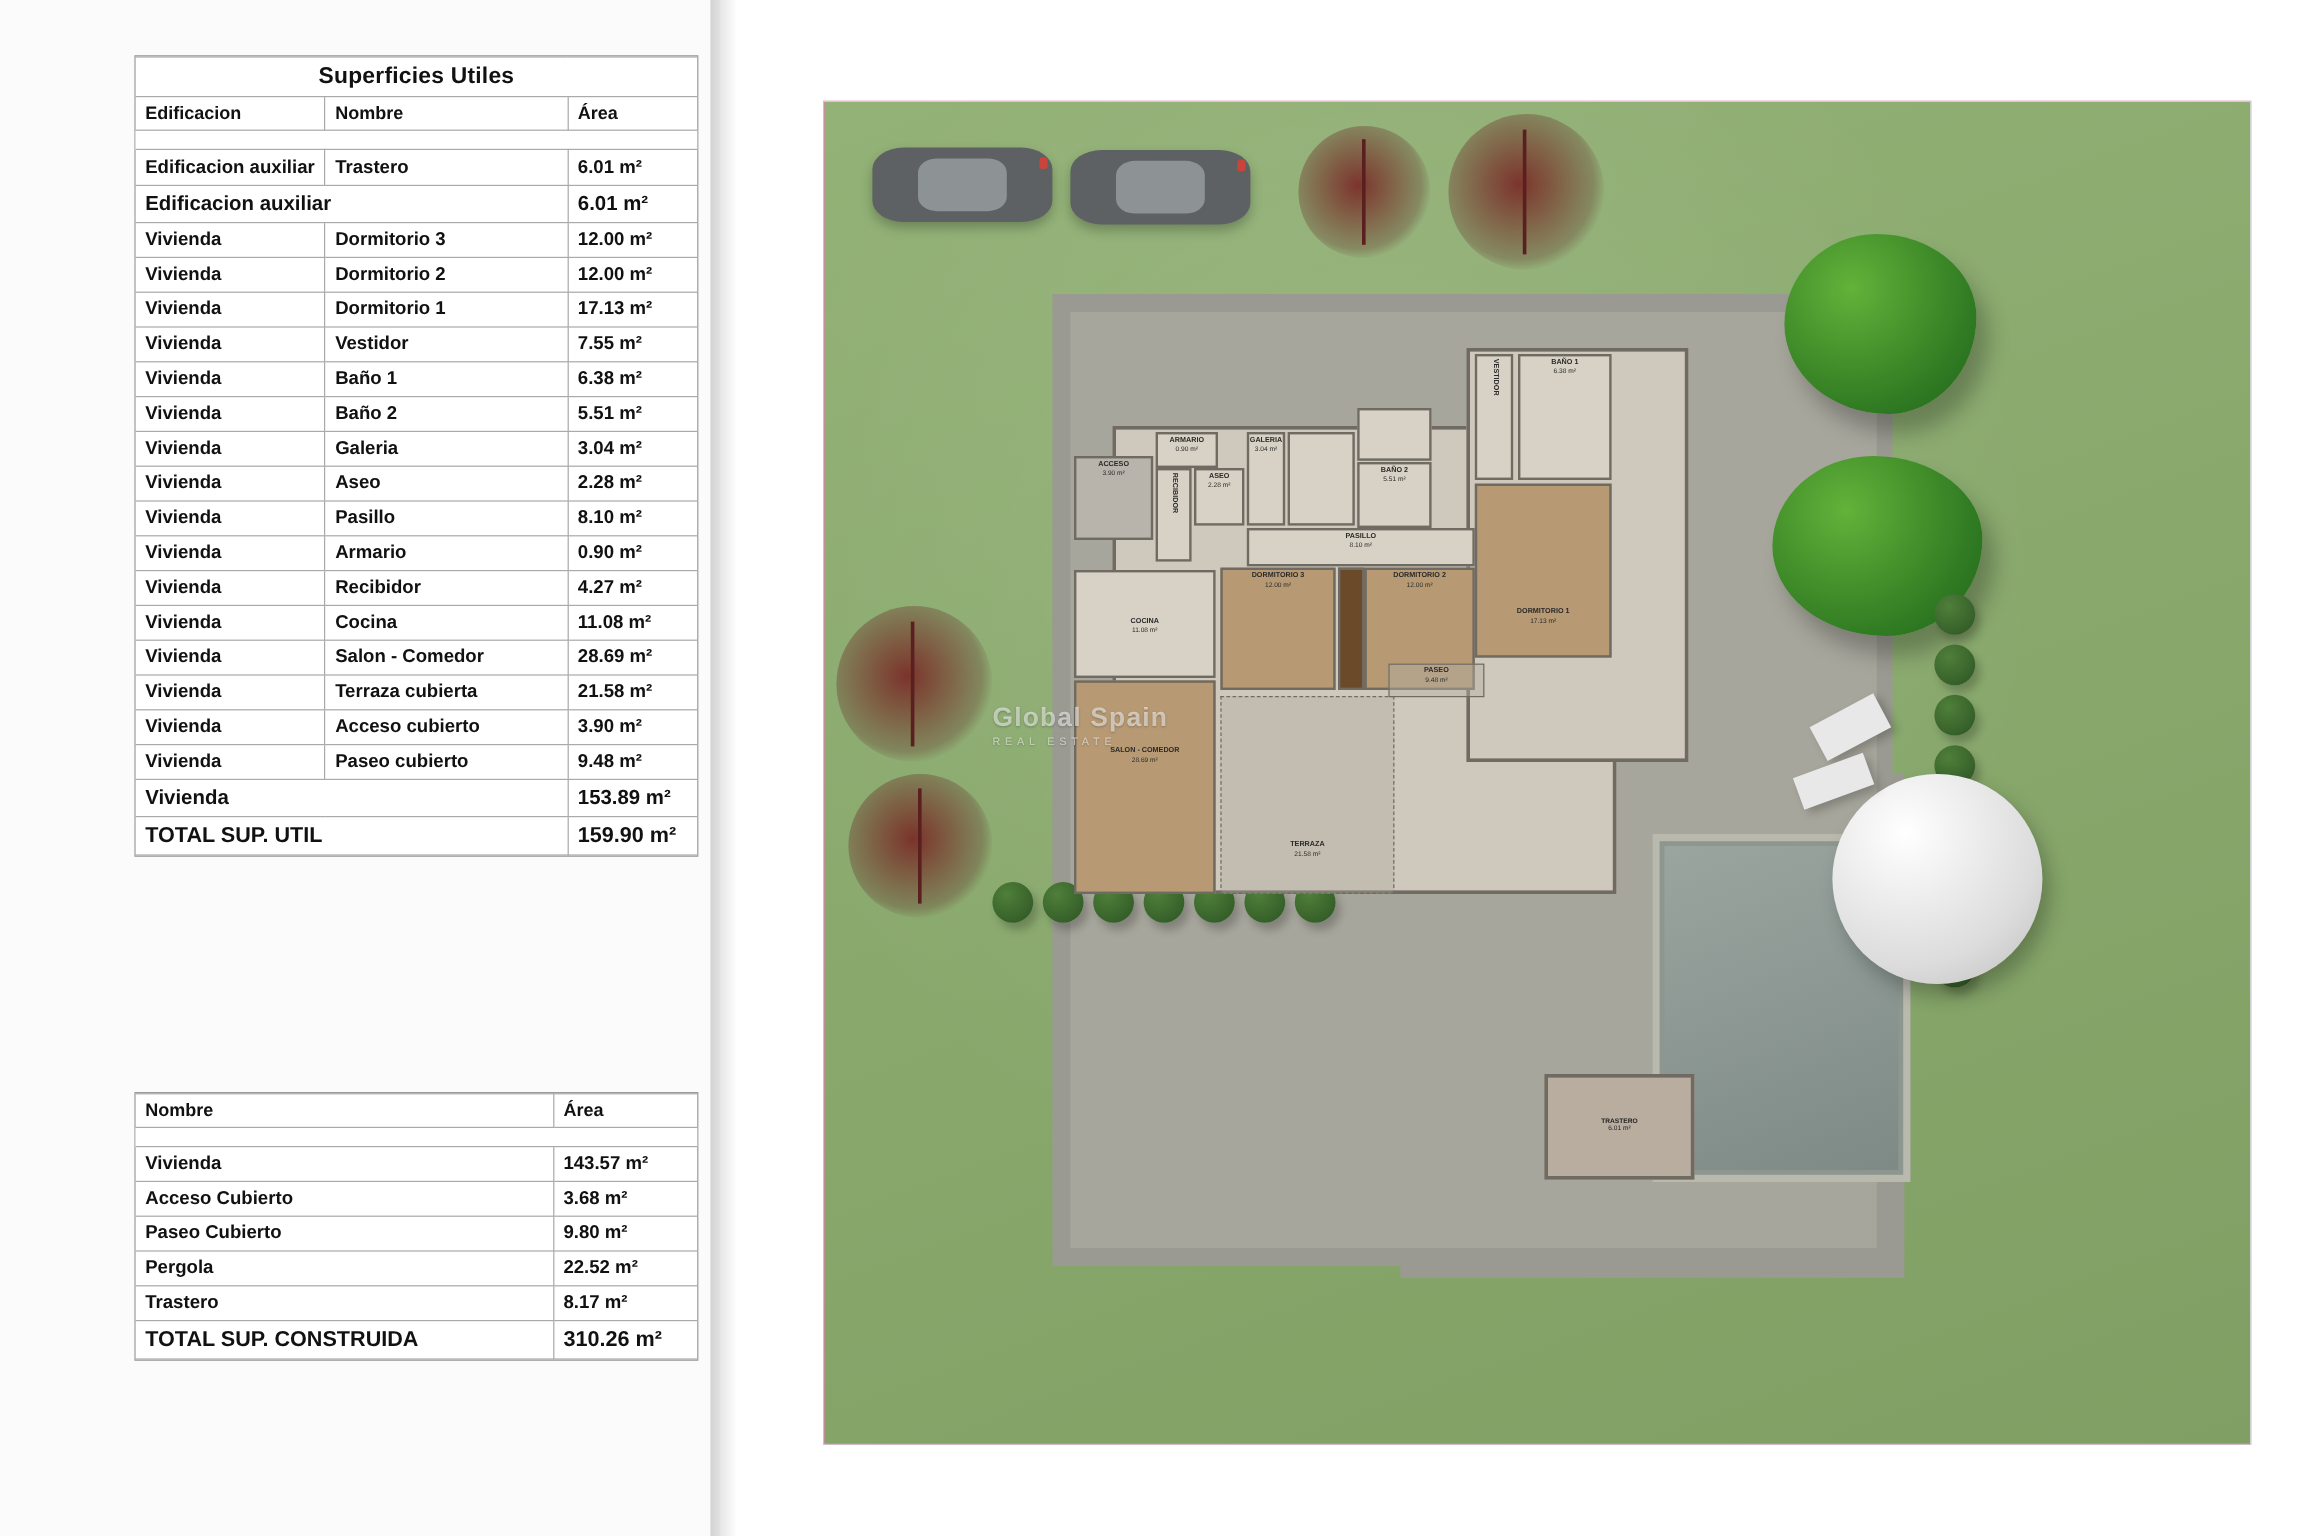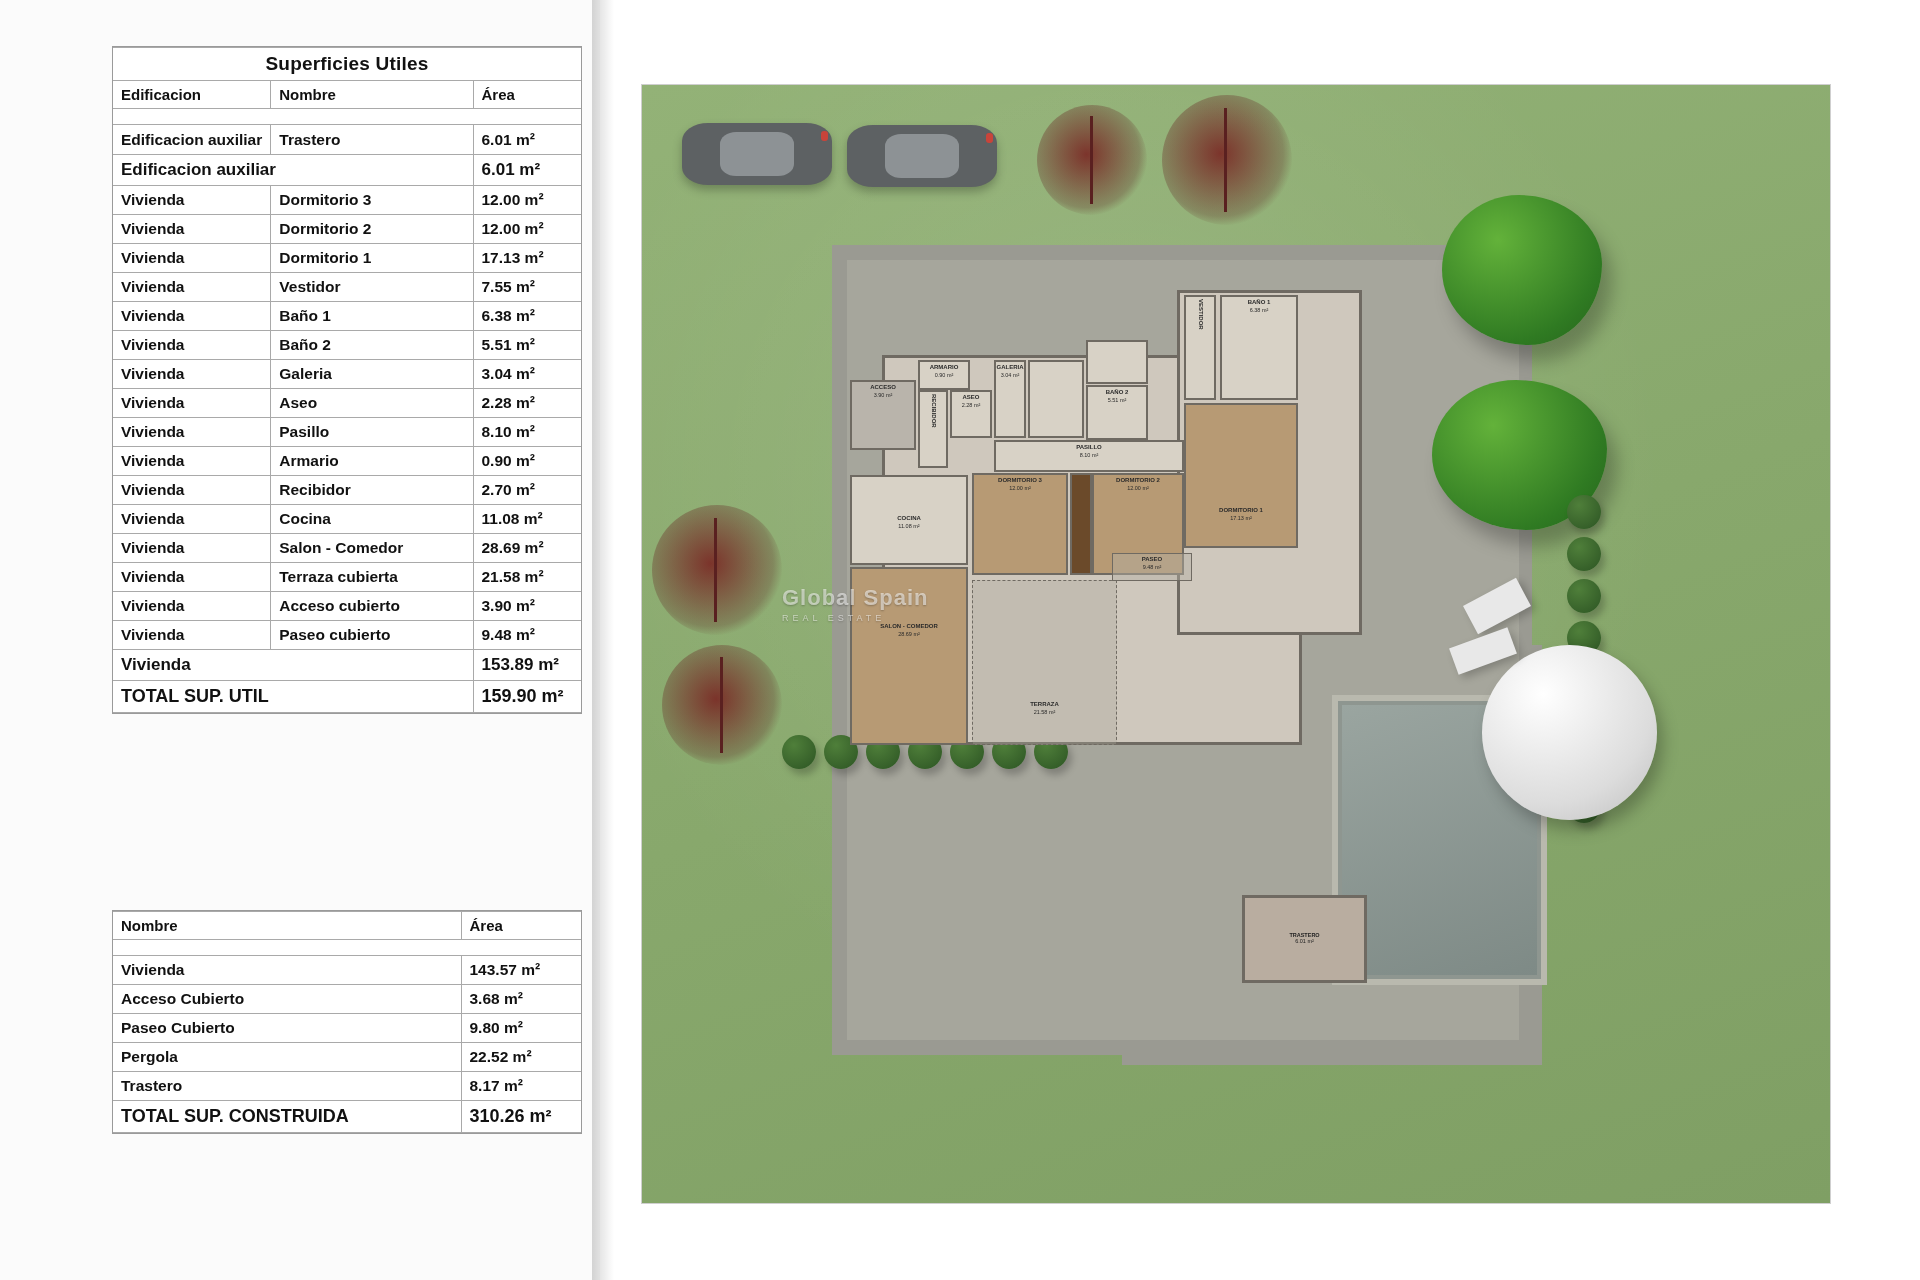--- a/index.html
+++ b/index.html
@@ -76,21 +76,21 @@
   }
   .twoline { line-height: 1.25; white-space: normal; }
 
   
   .table-block table.sheet tr td:first-child { border-left: none; margin-left: 11px; }
   .table-block table.sheet tr td:last-child { border-right: none; }
 
   
   .render {
     position: absolute;
-    left: 641px; top: 84px;
+    left: 686px; top: 84px;
     width: 1190px; height: 1120px;
     background: #ec4899;
     border: 1px solid #cfcfcf;
     overflow: hidden;
   }
   .grass-shade {
     position: absolute; inset: 0;
     background:
       radial-gradient(ellipse at 40% 35%, rgba(255,255,255,0.10), rgba(0,0,0,0.0) 55%),
       linear-gradient(160deg, #93b277 0%, #88a86c 50%, #7f9f64 100%);
@@ -337,21 +337,21 @@
         <td class="num">8.10 m²</td>
       </tr>
       <tr>
         <td class="c-edif">Vivienda</td>
         <td>Armario</td>
         <td class="num">0.90 m²</td>
       </tr>
       <tr>
         <td class="c-edif">Vivienda</td>
         <td>Recibidor</td>
-        <td class="num">2.70 m²</td>
+        <td class="num">4.27 m²</td>
       </tr>
       <tr>
         <td class="c-edif">Vivienda</td>
         <td>Cocina</td>
         <td class="num">11.08 m²</td>
       </tr>
       <tr>
         <td class="c-edif">Vivienda</td>
         <td>Salon - Comedor</td>
         <td class="num">28.69 m²</td>

